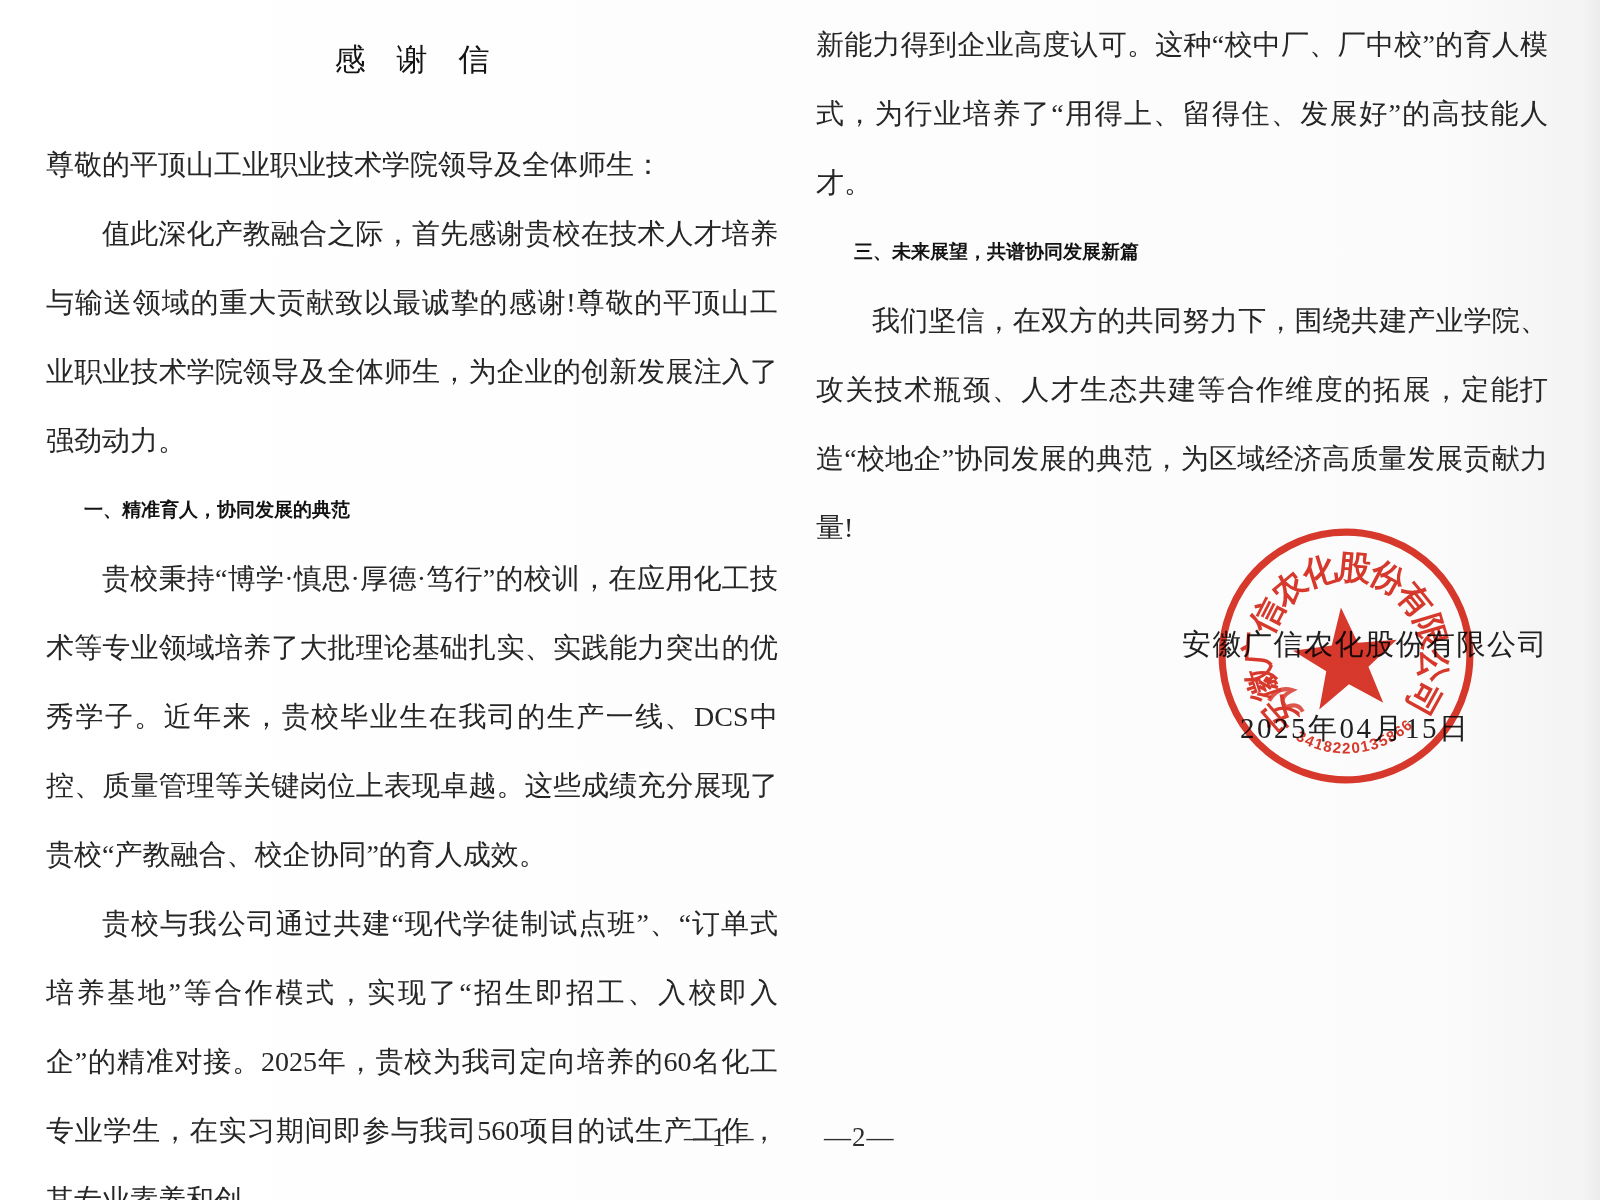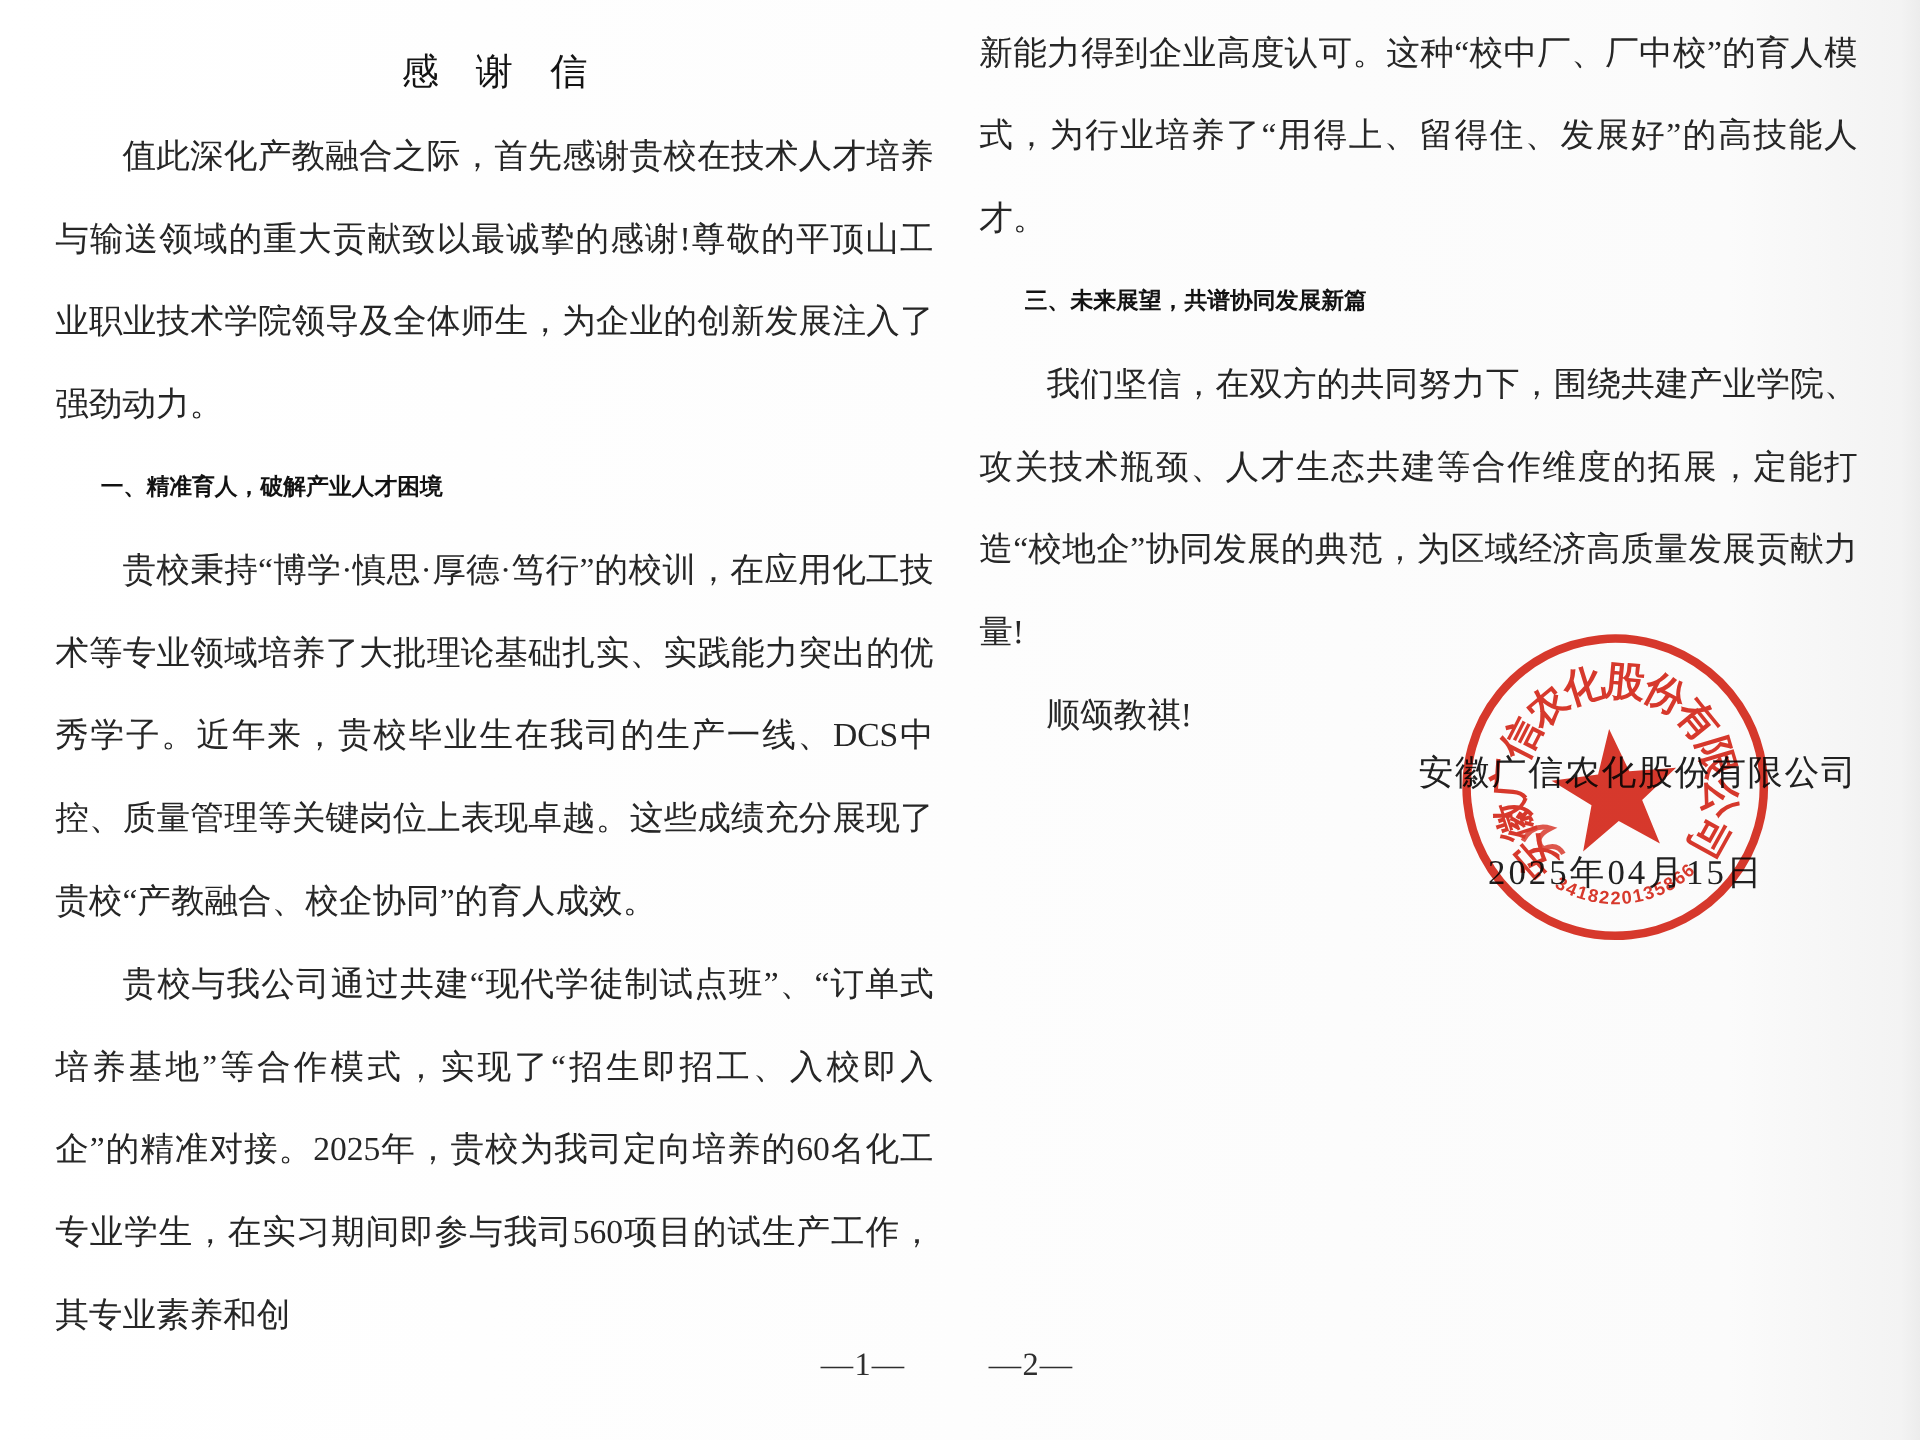--- a/index.html
+++ b/index.html
@@ -31,31 +31,31 @@
   .seal text{font-family:"Liberation Sans", sans-serif;font-weight:700;}
   .page-number{position:absolute;top:1122px;font-size:27px;color:#2e2e2e;letter-spacing:1px;}
   #page-number-1{left:684px;}
   #page-number-2{left:824px;}
 </style>
 </head>
 <body>
 
 <div id="page-1" class="page">
   <h1 class="letter-title">感　谢　信</h1>
+  <p class="salutation">尊敬的平顶山工业职业技术学院领导及全体师生：</p>
   <p class="para">值此深化产教融合之际，首先感谢贵校在技术人才培养与输送领域的重大贡献致以最诚挚的感谢!尊敬的平顶山工业职业技术学院领导及全体师生，为企业的创新发展注入了强劲动力。</p>
-  <p class="heading">一、精准育人，破解产业人才困境</p>
+  <p class="heading">一、精准育人，协同发展的典范</p>
   <p class="para">贵校秉持“博学·慎思·厚德·笃行”的校训，在应用化工技术等专业领域培养了大批理论基础扎实、实践能力突出的优秀学子。近年来，贵校毕业生在我司的生产一线、DCS中控、质量管理等关键岗位上表现卓越。这些成绩充分展现了贵校“产教融合、校企协同”的育人成效。</p>
   <p class="para">贵校与我公司通过共建“现代学徒制试点班”、“订单式培养基地”等合作模式，实现了“招生即招工、入校即入企”的精准对接。2025年，贵校为我司定向培养的60名化工专业学生，在实习期间即参与我司560项目的试生产工作，其专业素养和创</p>
 </div>
 
 <div id="page-2" class="page">
   <p class="para-cont" style="margin-top:10px;">新能力得到企业高度认可。这种“校中厂、厂中校”的育人模式，为行业培养了“用得上、留得住、发展好”的高技能人才。</p>
   <p class="heading">三、未来展望，共谱协同发展新篇</p>
   <p class="para">我们坚信，在双方的共同努力下，围绕共建产业学院、攻关技术瓶颈、人才生态共建等合作维度的拓展，定能打造“校地企”协同发展的典范，为区域经济高质量发展贡献力量!</p>
-  <p class="closing">顺颂教祺!</p>
 
   <div class="signature">安徽广信农化股份有限公司</div>
   <div class="sig-date">2025年04月15日</div>
 
   <svg id="company-seal" class="seal" viewBox="0 0 264 264" aria-hidden="true" style="color: rgb(216, 42, 28);">
     <circle cx="132" cy="132" r="122" fill="none" stroke="currentColor" stroke-width="7"></circle>
     <polygon fill="currentColor" points="132,84 144.9,120.2 183.4,121.3 152.9,144.8 163.7,181.7 132,160 100.3,181.7 111.1,144.8 80.6,121.3 119.1,120.2"></polygon>
     <path d="M52,168 q10,-14 24,-8 q-16,6 -8,16 q12,-4 16,6" fill="none" stroke="currentColor" stroke-width="4" opacity="0.85"></path>
     <g id="seal-company-arc" fill="currentColor" font-size="33" text-anchor="middle">
         <text x="132" y="56" transform="rotate(-125 132 132)">安</text>

